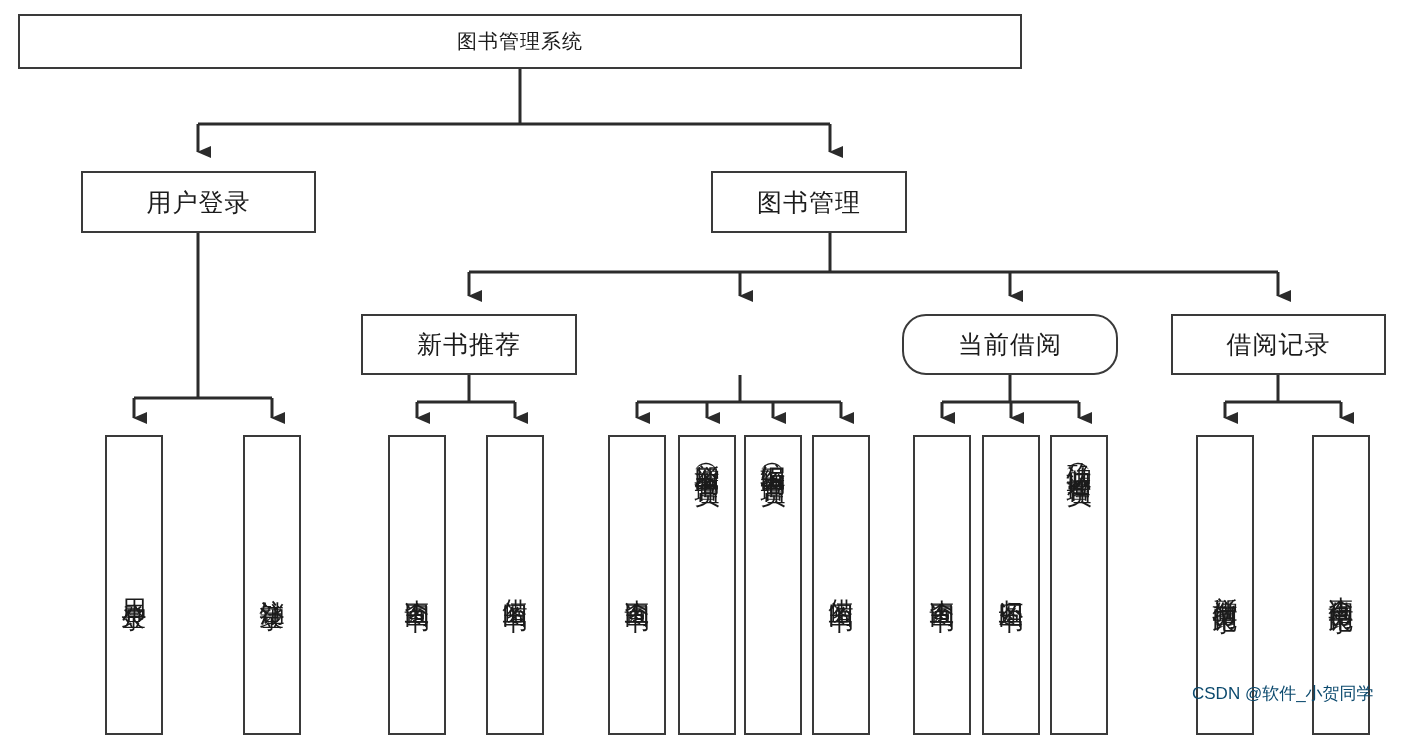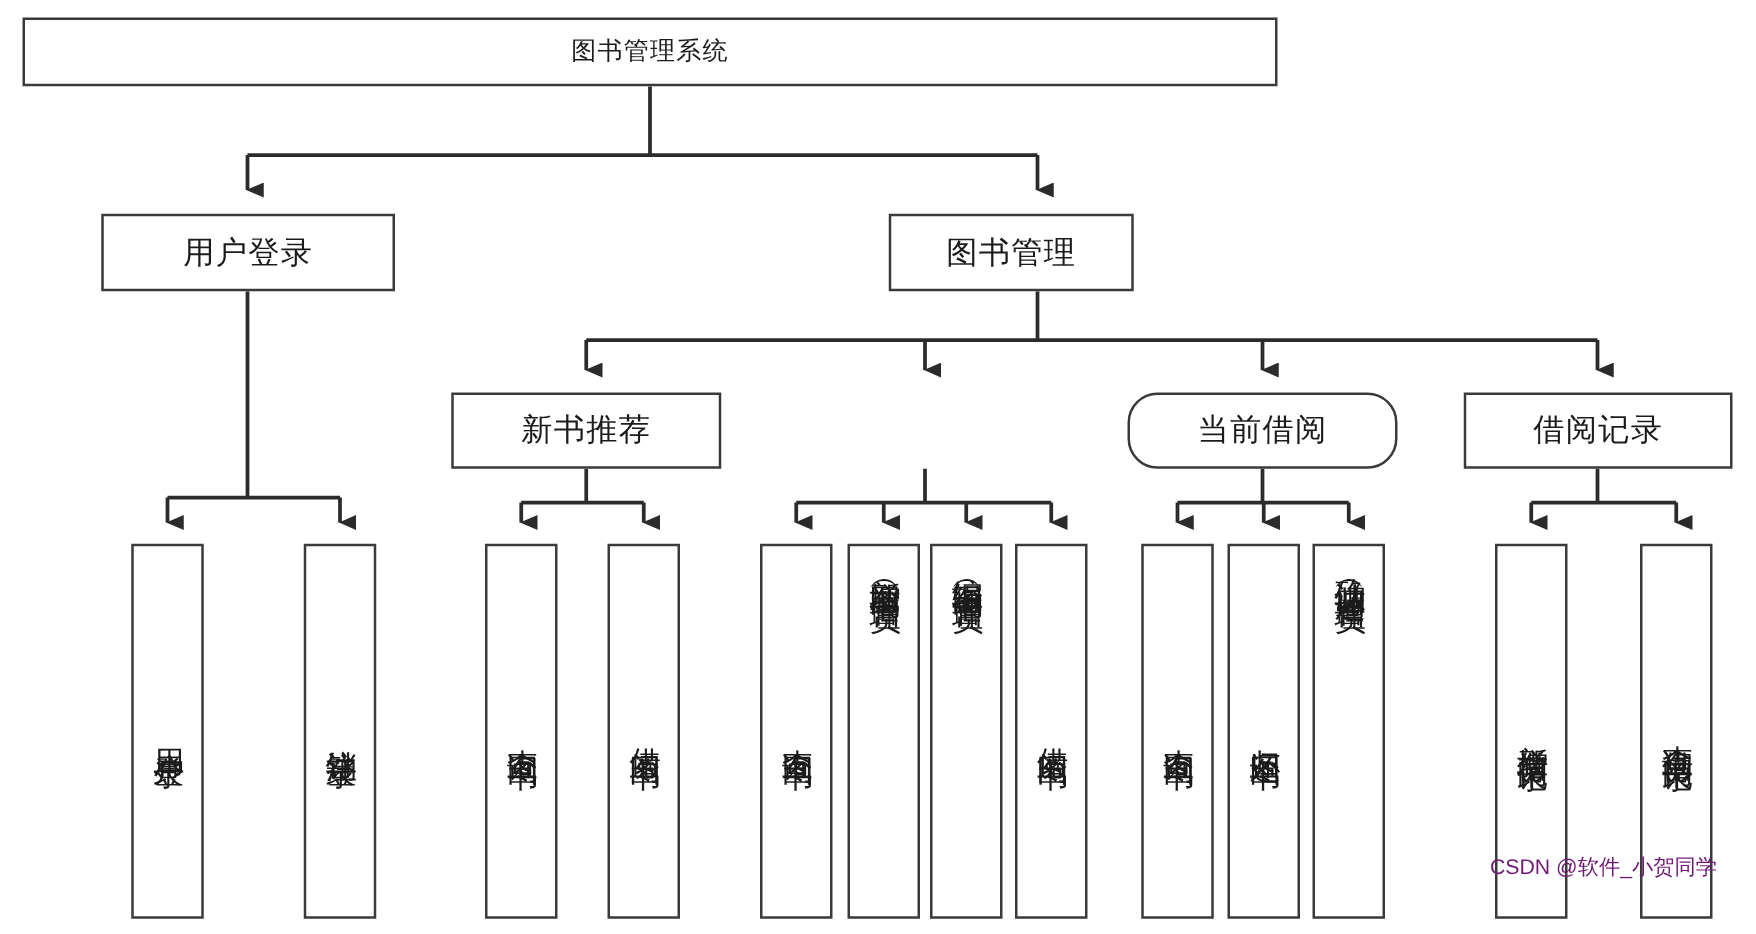--- a/index.html
+++ b/index.html
@@ -67,21 +67,21 @@
   }
   .node.vert.mid {
     align-items: center;
     padding-top: 0;
   }
   #watermark {
     position: absolute;
     left: 1192px;
     top: 682px;
     font-size: 17px;
-    color: #701a75;
+    color: #0c4a6e;
     white-space: nowrap;
     z-index: 5;
     font-family: "Liberation Sans", "DejaVu Sans", sans-serif;
   }
 </style>
 </head>
 <body>
 
 <div id="canvas">
 

